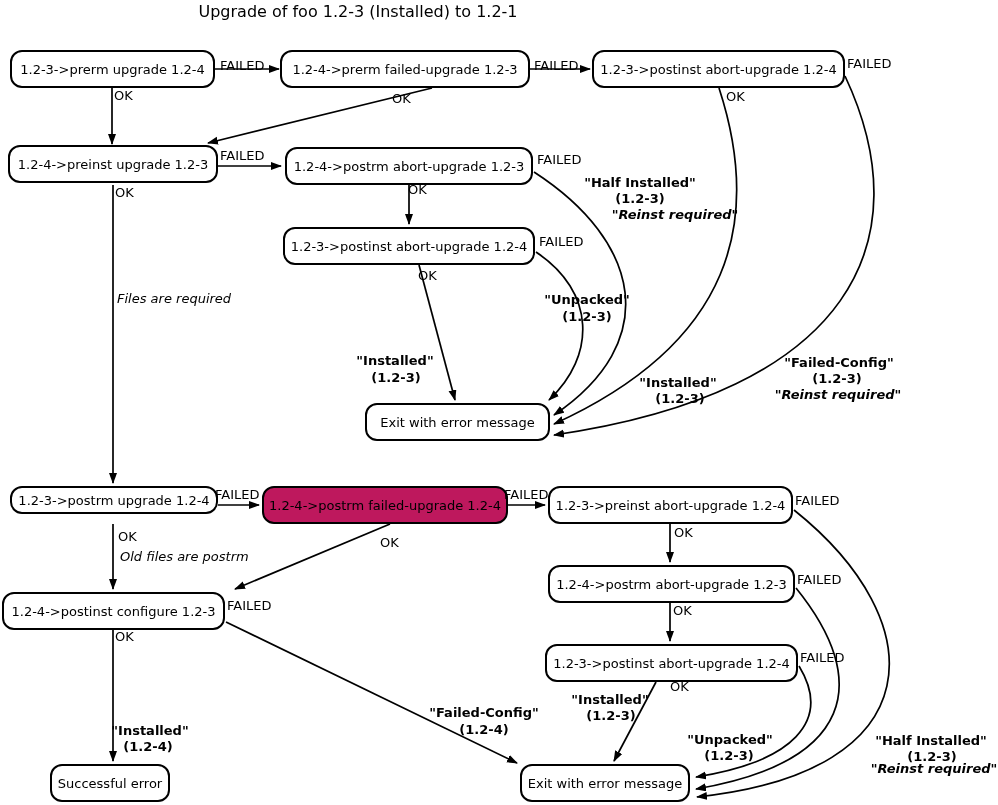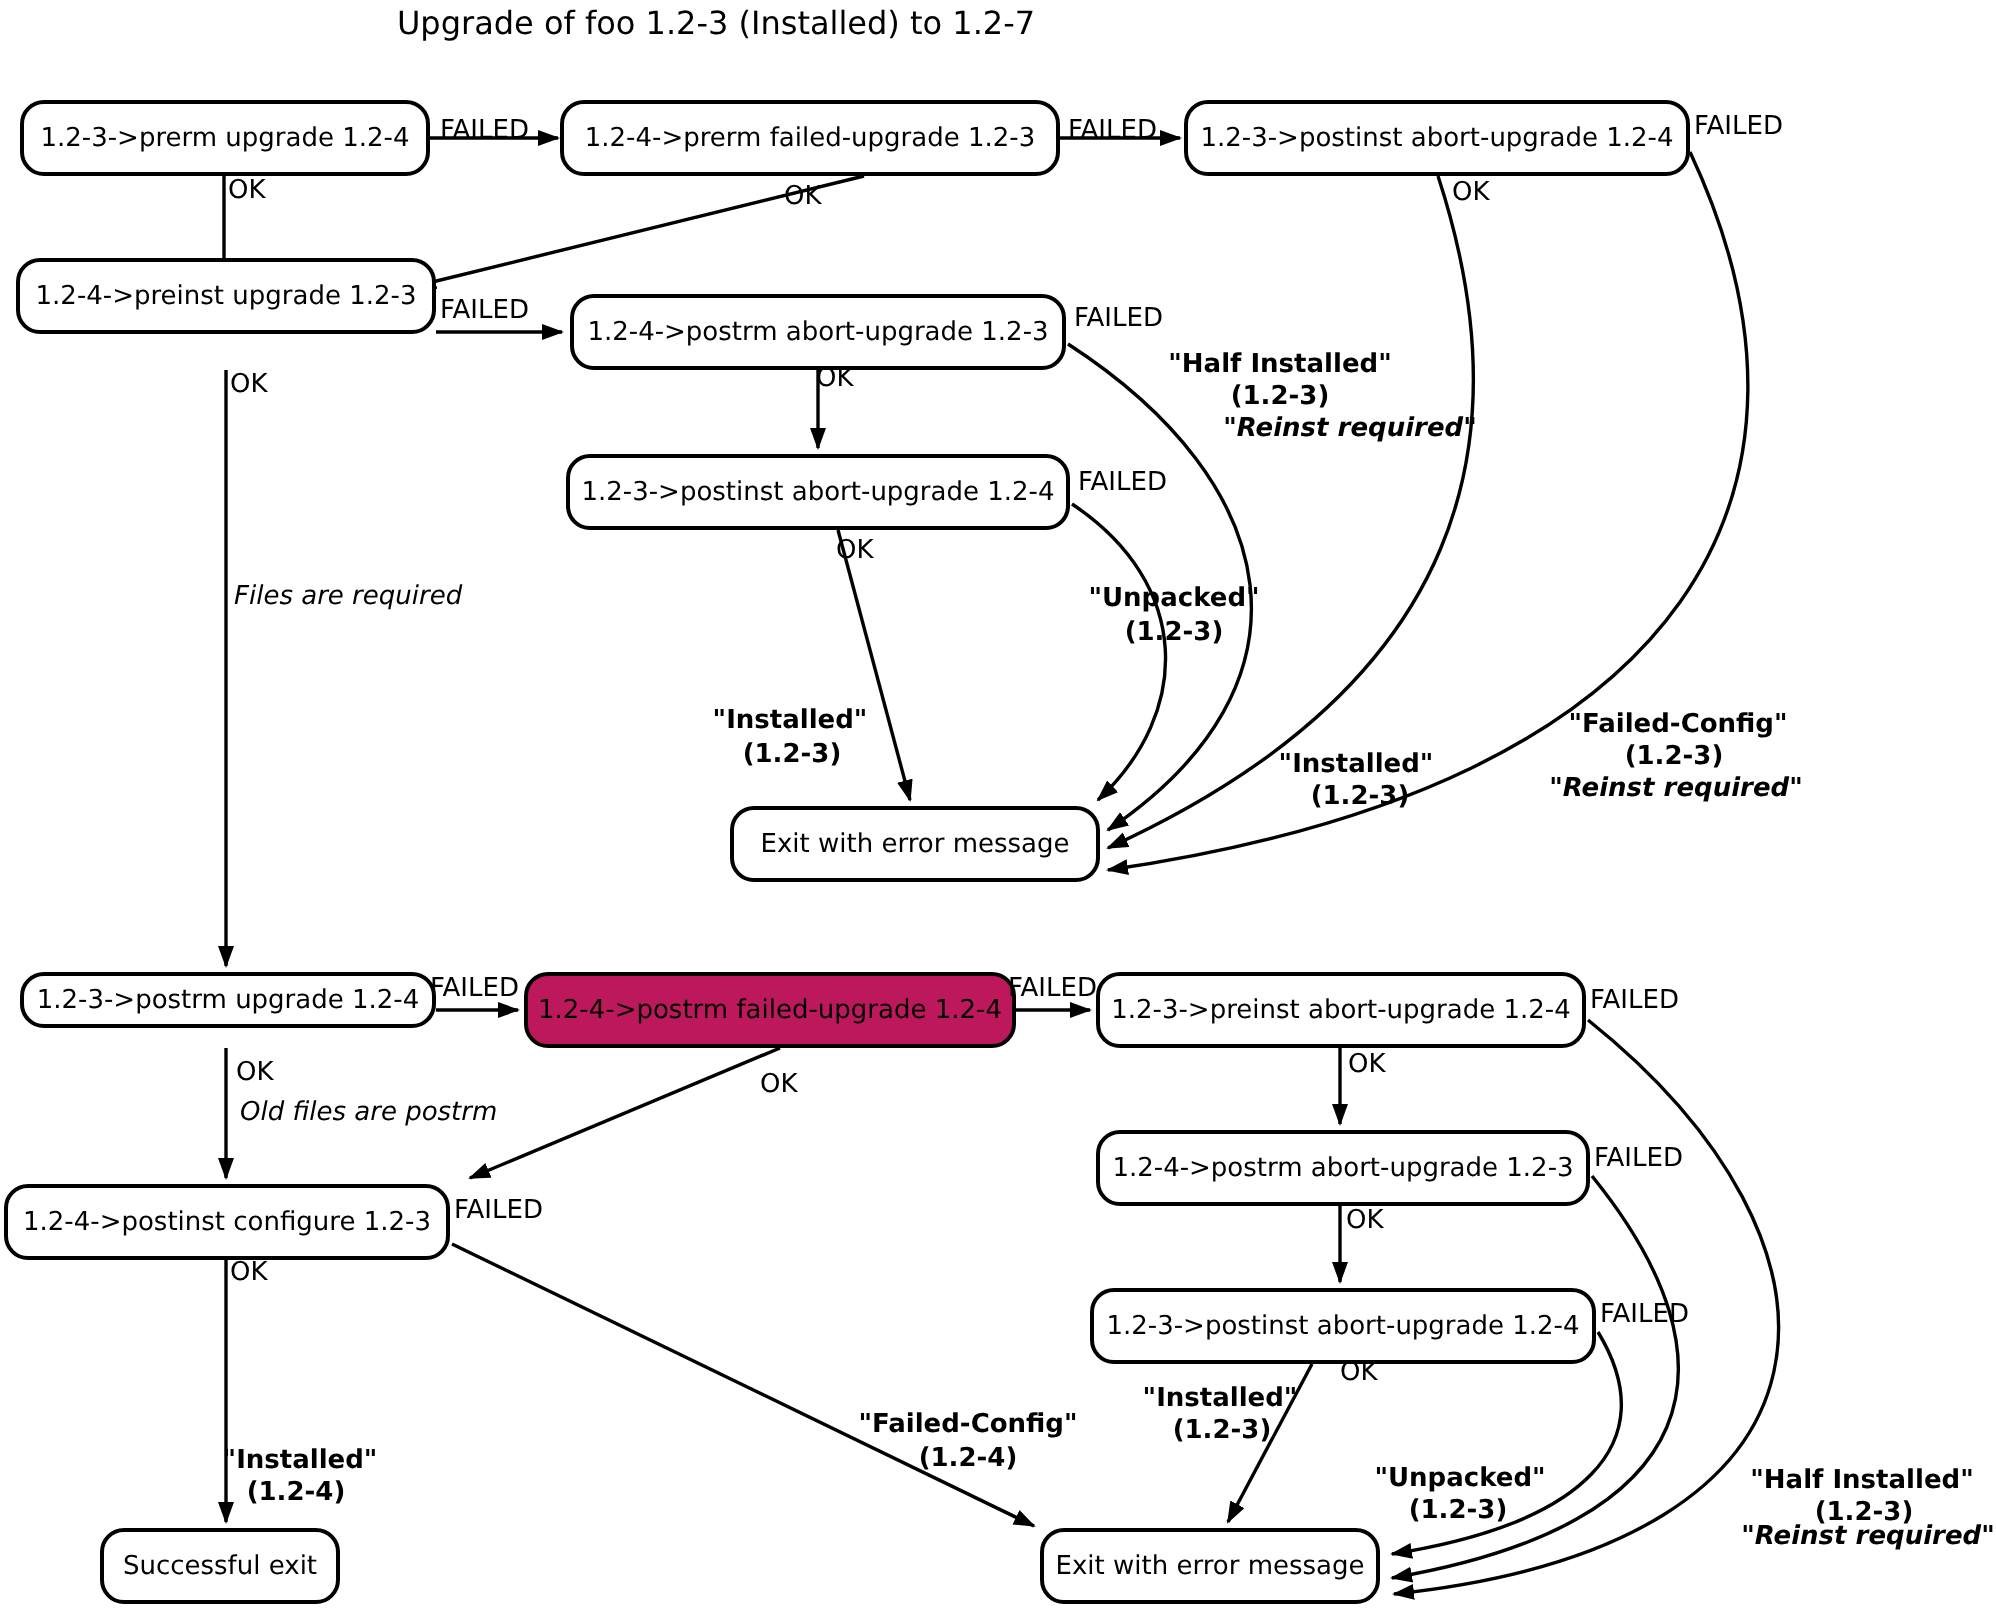--- a/index.html
+++ b/index.html
@@ -49,21 +49,21 @@
   }
   .lbl.center { transform: translateX(-50%); }
   .lbl.state { font-weight: bold; }
   .lbl.state-italic { font-weight: bold; font-style: italic; }
   .lbl.note { font-style: italic; }
 </style>
 </head>
 <body>
 
 <div class="canvas">
-  <div class="diagram-title">Upgrade of foo 1.2-3 (Installed) to 1.2-7</div>
+  <div class="diagram-title">Upgrade of foo 1.2-3 (Installed) to 1.2-1</div>
   <svg class="edges" width="998" height="805" viewBox="0 0 998 805" xmlns="http://www.w3.org/2000/svg">
     <defs>
       <marker id="arrowhead" markerUnits="userSpaceOnUse" markerWidth="12" markerHeight="10" refX="10" refY="4" orient="auto">
         <path d="M0,0 L11,4 L0,8 z" fill="#000000"></path>
       </marker>
     </defs>
     <g id="edge-group">
         <path d="M215,69 L279,69" class="edge" stroke="#000000" marker-end="url(#arrowhead)"></path>
         <path d="M530,69 L590,69" class="edge" stroke="#000000" marker-end="url(#arrowhead)"></path>
         <path d="M112,88 L112,144" class="edge" stroke="#000000" marker-end="url(#arrowhead)"></path>
@@ -93,21 +93,21 @@
   <div id="node-layer">
       <div class="node" style="left: 10px; top: 50px; width: 205px; height: 38px; background: rgb(255, 255, 255); border-color: rgb(0, 0, 0); align-items: center;">
         <span>1.2-3-&gt;prerm upgrade 1.2-4</span>
       </div>
       <div class="node" style="left: 280px; top: 50px; width: 250px; height: 38px; background: rgb(255, 255, 255); border-color: rgb(0, 0, 0);">
         <span>1.2-4-&gt;prerm failed-upgrade 1.2-3</span>
       </div>
       <div class="node" style="left: 592px; top: 50px; width: 253px; height: 38px; background: rgb(255, 255, 255); border-color: rgb(0, 0, 0);">
         <span>1.2-3-&gt;postinst abort-upgrade 1.2-4</span>
       </div>
-      <div class="node" style="left: 8px; top: 129px; width: 210px; height: 38px; background: rgb(255, 255, 255); border-color: rgb(0, 0, 0);">
+      <div class="node" style="left: 8px; top: 145px; width: 210px; height: 38px; background: rgb(255, 255, 255); border-color: rgb(0, 0, 0);">
         <span>1.2-4-&gt;preinst upgrade 1.2-3</span>
       </div>
       <div class="node" style="left: 285px; top: 147px; width: 248px; height: 38px; background: rgb(255, 255, 255); border-color: rgb(0, 0, 0);">
         <span>1.2-4-&gt;postrm abort-upgrade 1.2-3</span>
       </div>
       <div class="node" style="left: 283px; top: 227px; width: 252px; height: 38px; background: rgb(255, 255, 255); border-color: rgb(0, 0, 0);">
         <span>1.2-3-&gt;postinst abort-upgrade 1.2-4</span>
       </div>
       <div class="node" style="left: 365px; top: 403px; width: 185px; height: 38px; background: rgb(255, 255, 255); border-color: rgb(0, 0, 0);">
         <span>Exit with error message</span>
@@ -124,21 +124,21 @@
       <div class="node" style="left: 548px; top: 565px; width: 247px; height: 38px; background: rgb(255, 255, 255); border-color: rgb(0, 0, 0);">
         <span>1.2-4-&gt;postrm abort-upgrade 1.2-3</span>
       </div>
       <div class="node" style="left: 545px; top: 644px; width: 253px; height: 38px; background: rgb(255, 255, 255); border-color: rgb(0, 0, 0);">
         <span>1.2-3-&gt;postinst abort-upgrade 1.2-4</span>
       </div>
       <div class="node" style="left: 2px; top: 592px; width: 223px; height: 38px; background: rgb(255, 255, 255); border-color: rgb(0, 0, 0);">
         <span>1.2-4-&gt;postinst configure 1.2-3</span>
       </div>
       <div class="node" style="left: 50px; top: 764px; width: 120px; height: 38px; background: rgb(255, 255, 255); border-color: rgb(0, 0, 0);">
-        <span>Successful exit</span>
+        <span>Successful error</span>
       </div>
       <div class="node" style="left: 520px; top: 764px; width: 170px; height: 38px; background: rgb(255, 255, 255); border-color: rgb(0, 0, 0);">
         <span>Exit with error message</span>
       </div>
     </div>
   <div id="label-layer">
       <div class="lbl result" style="left: 220px; top: 59px;">FAILED</div>
       <div class="lbl result" style="left: 534px; top: 59px;">FAILED</div>
       <div class="lbl result" style="left: 847px; top: 57px;">FAILED</div>
       <div class="lbl result" style="left: 114px; top: 89px;">OK</div>

